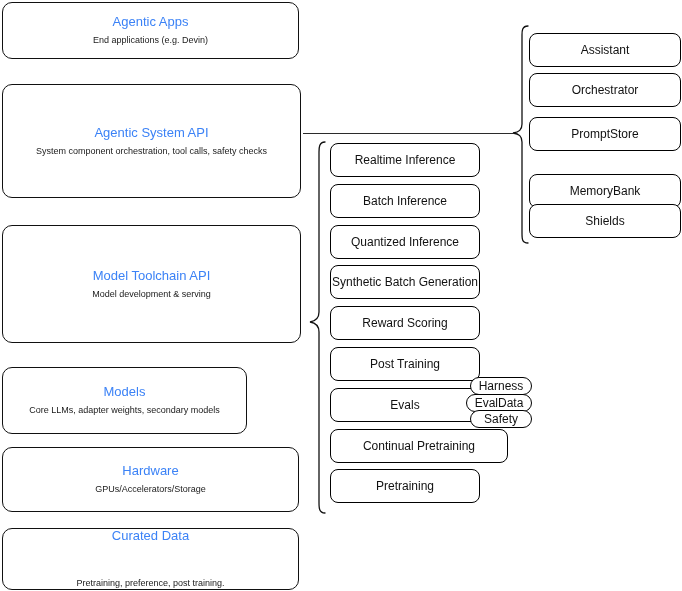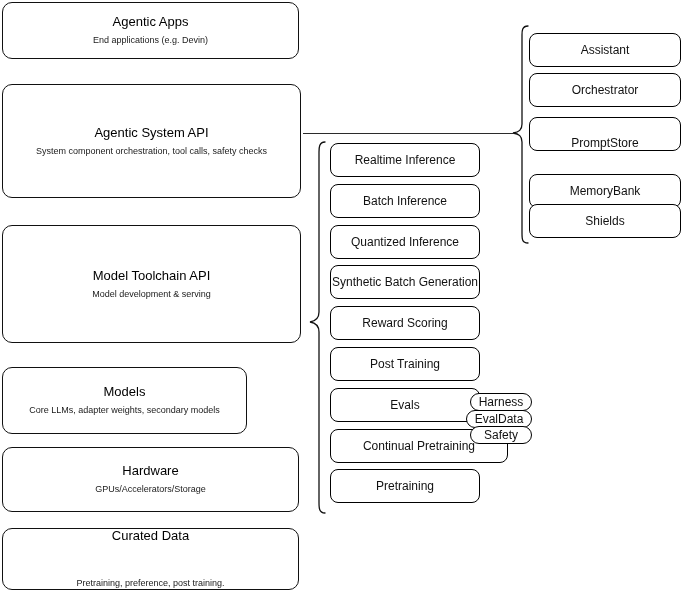--- a/index.html
+++ b/index.html
@@ -26,21 +26,21 @@
     border-radius: 10px;
     display: flex;
     flex-direction: column;
     align-items: center;
     justify-content: center;
     text-align: center;
     line-height: 1.3;
   }
   .layer-title {
     font-size: 13px;
-    color: #000000;
+    color: #3b82f6;
   }
   .layer-sub {
     font-size: 9px;
     color: #1a1a1a;
     margin-top: 4px;
   }
   .chip {
     position: absolute;
     box-sizing: border-box;
     background: #ffffff;
@@ -59,21 +59,20 @@
     background: #ffffff;
     border: 1.3px solid #000000;
     border-radius: 20px;
     display: flex;
     align-items: center;
     justify-content: center;
     font-size: 12px;
     color: #111111;
     height: 18px;
     z-index: 6;
-    margin-top: 16px;
   }
   .connector {
     position: absolute;
     background: #2b2b2b;
     height: 1.2px;
     z-index: 1;
   }
   .brace {
     position: absolute;
     z-index: 2;
@@ -169,21 +168,21 @@
       <path d="M18,2 C12,2 12,7 12,11 L12,100 C12,106 9,108 3,109 C9,110 12,112 12,118 L12,209 C12,215 12,219 18,219" fill="none" stroke="#111111" stroke-width="1.3" stroke-linecap="round"></path>
     </svg>
   </div>
 
   <div class="chip" style="left:529px; top:33px; width:152px;">
     <span>Assistant</span>
   </div>
   <div class="chip" style="left:529px; top:73px; width:152px;">
     <span>Orchestrator</span>
   </div>
-  <div class="chip" style="left:529px; top:117px; width:152px;align-items:flex-end;">
+  <div class="chip" style="left:529px; top:117px; width:152px;">
     <span>PromptStore</span>
   </div>
   <div class="chip" style="left:529px; top:174px; width:152px;">
     <span>MemoryBank</span>
   </div>
   <div class="chip" style="left:529px; top:204px; width:152px;">
     <span>Shields</span>
   </div>
 
 </div>

